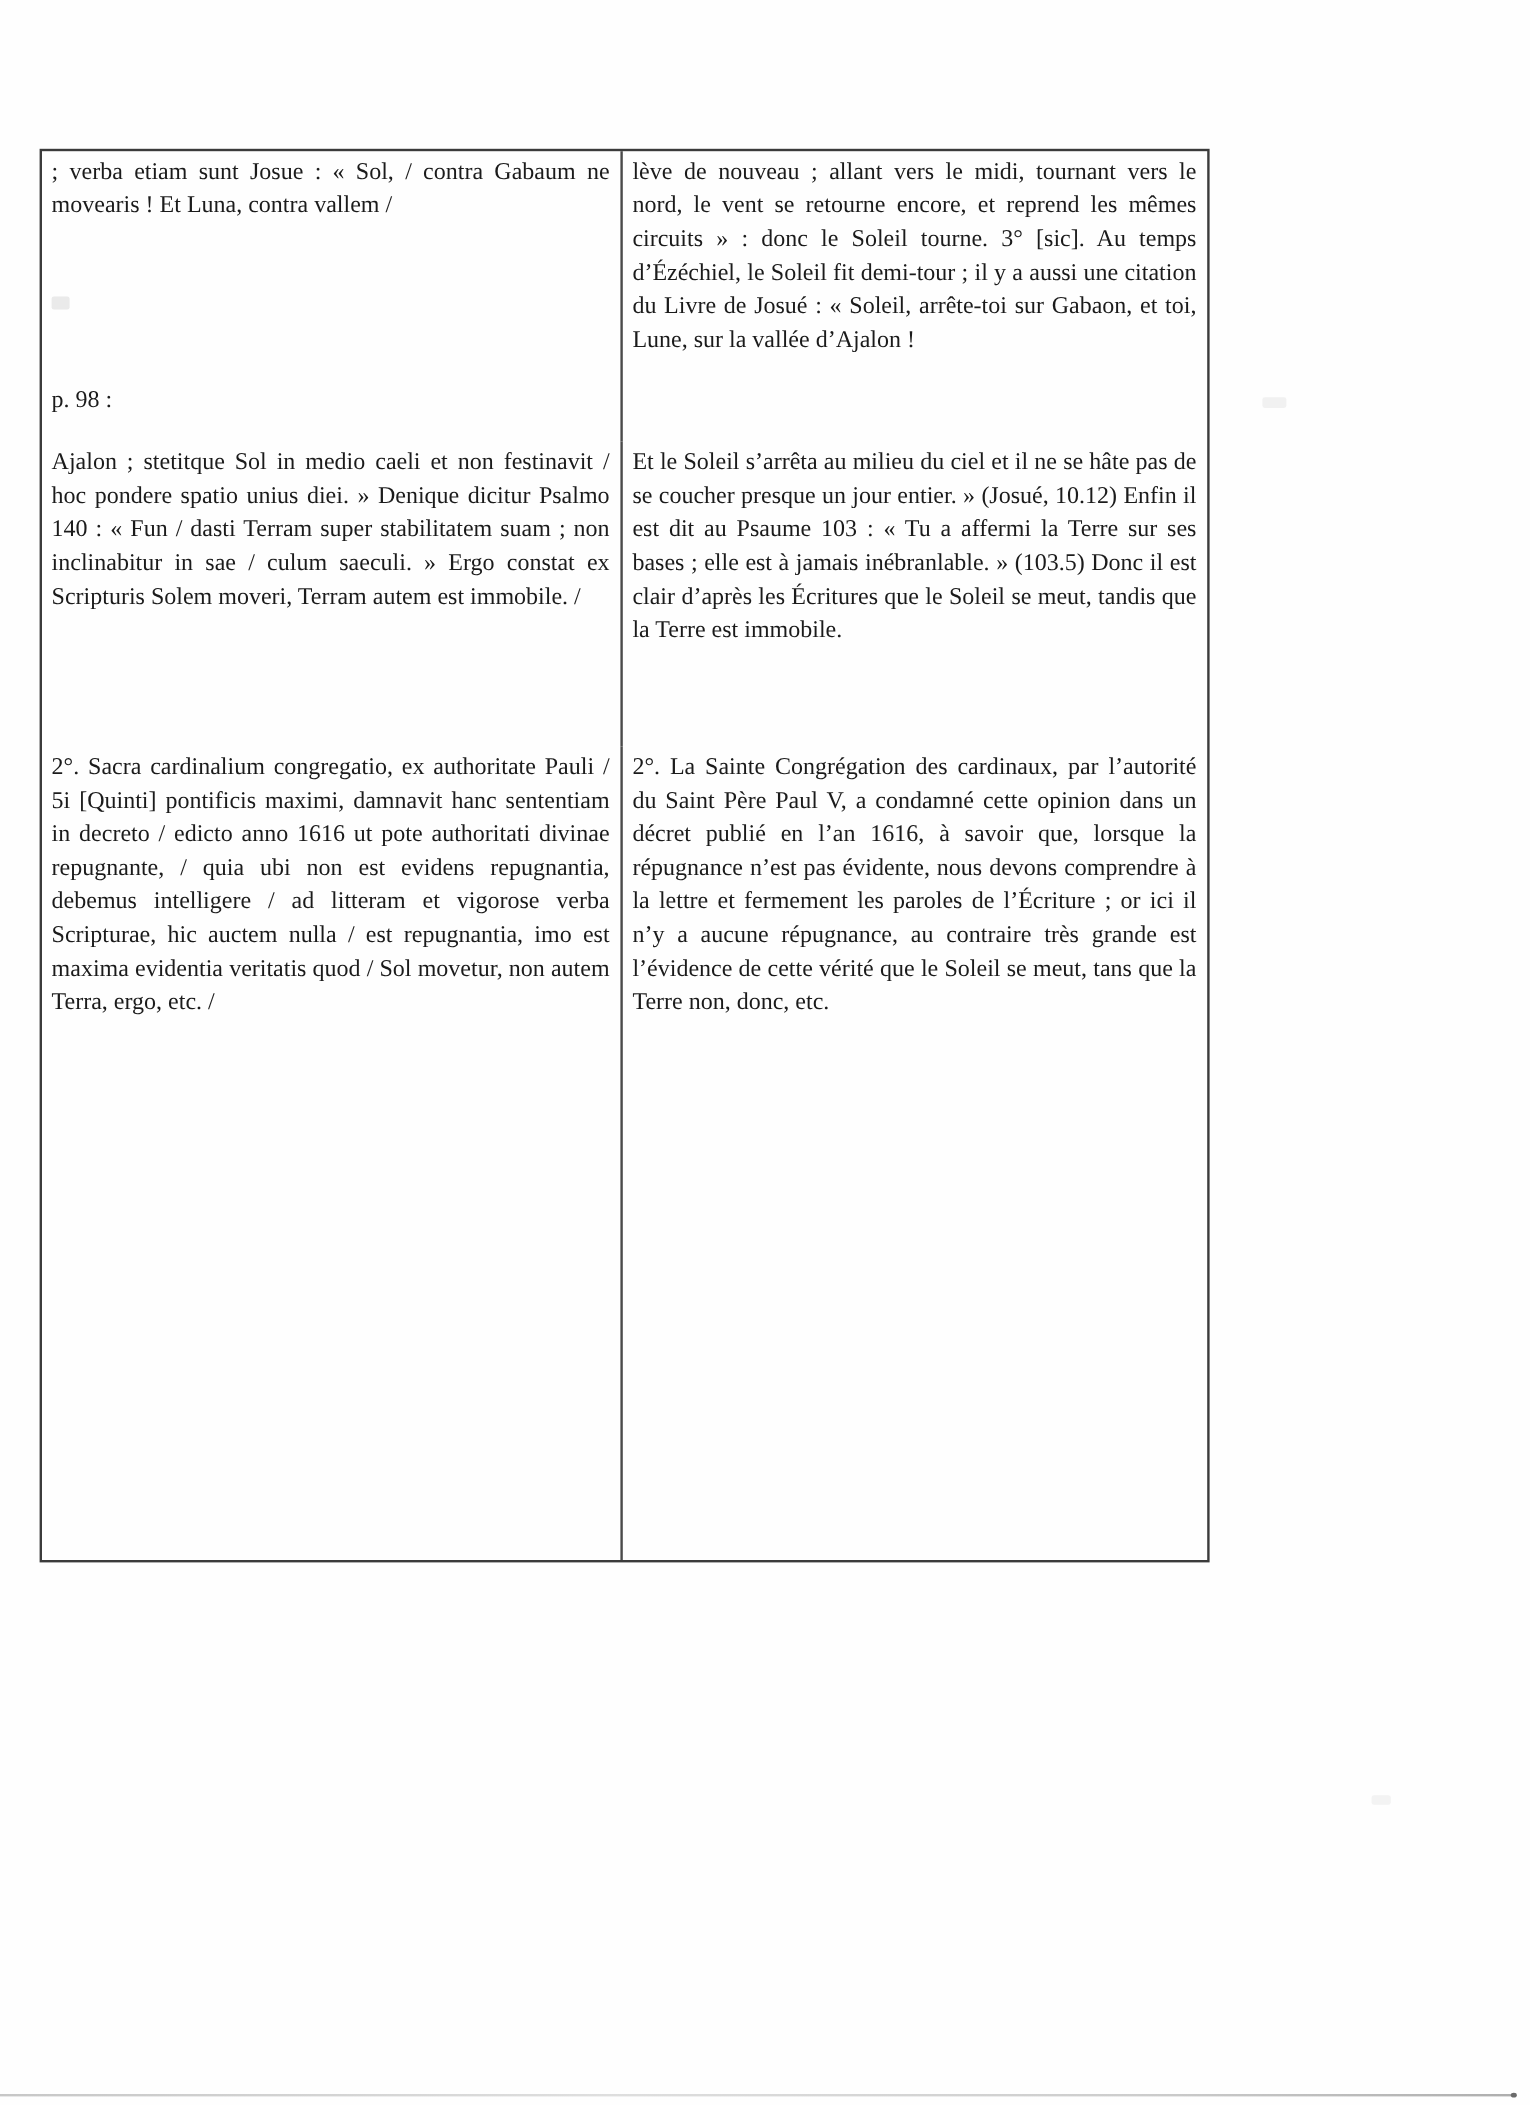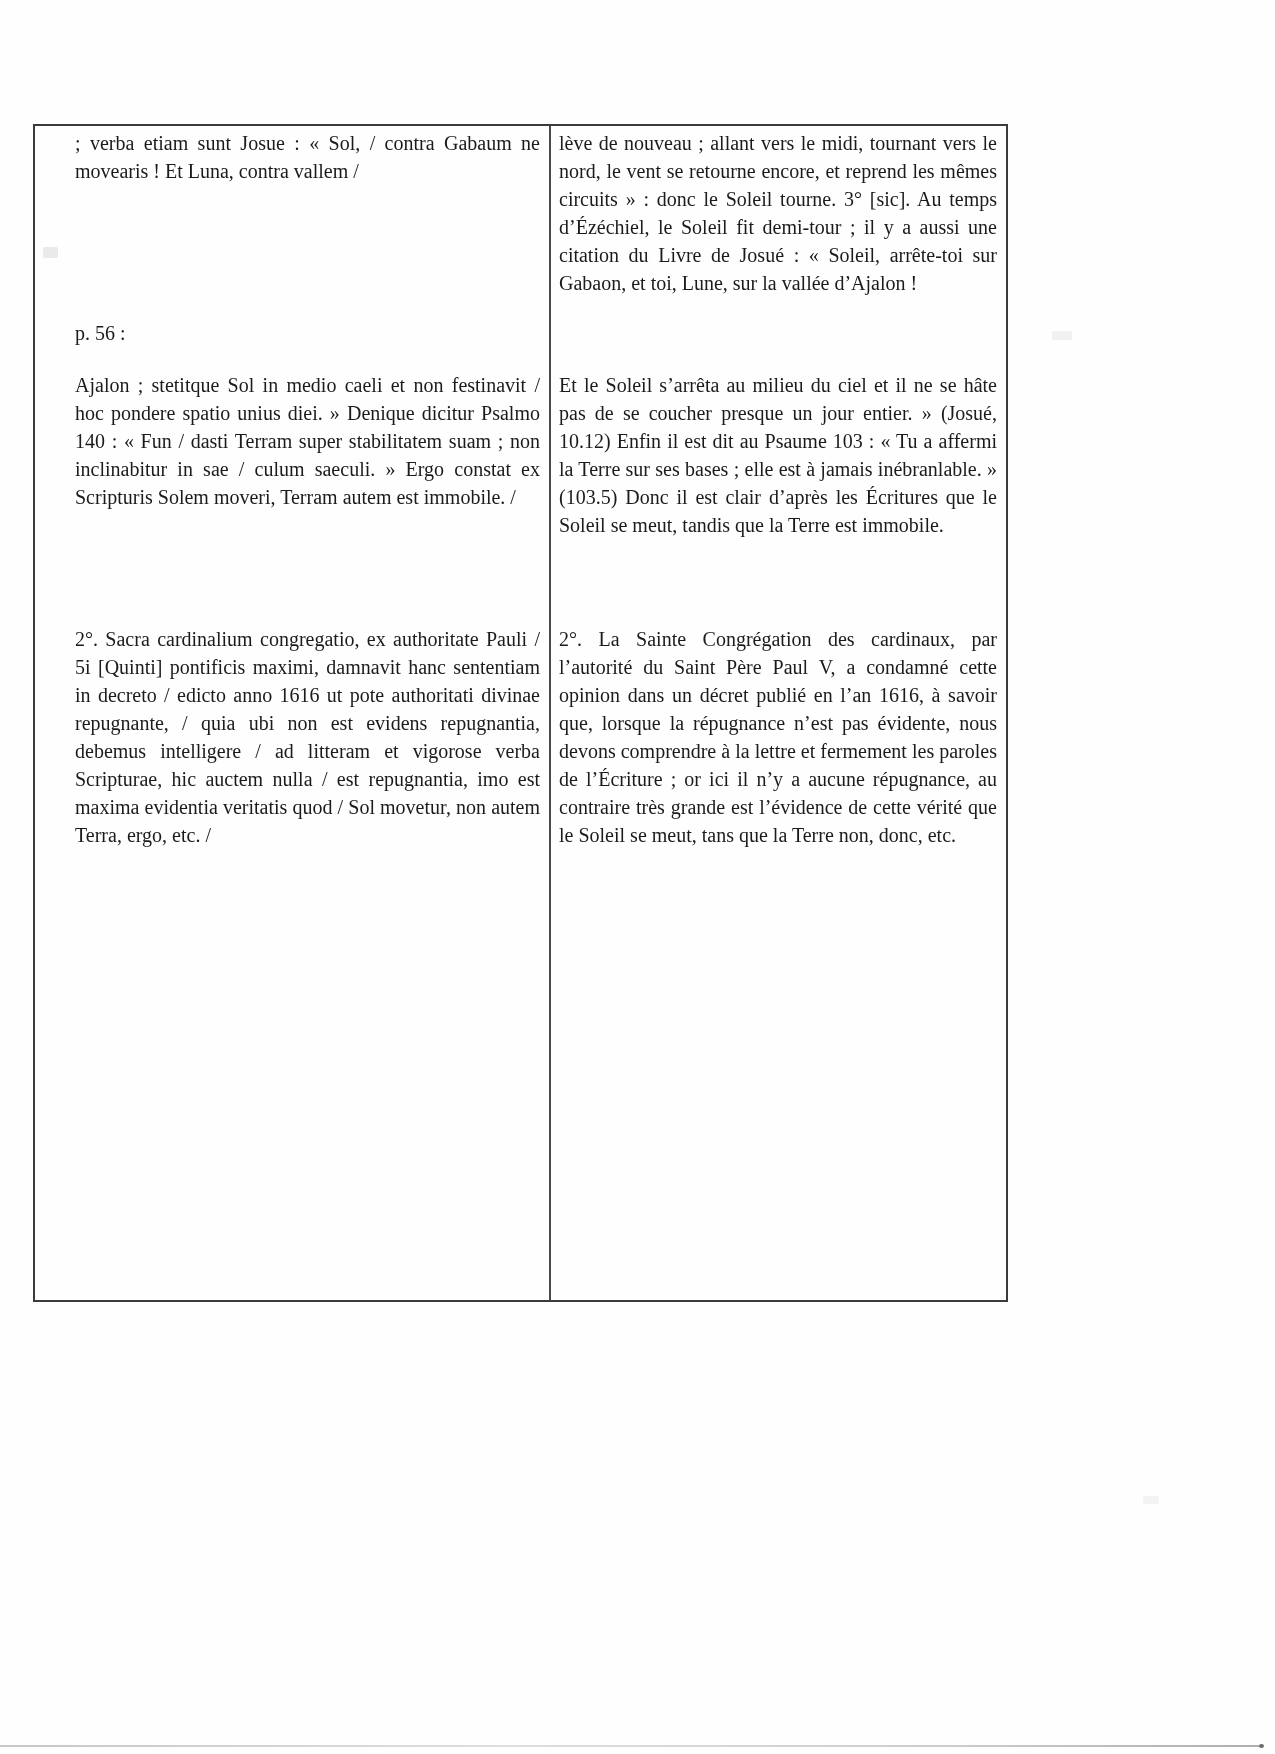--- a/index.html
+++ b/index.html
@@ -21,21 +21,20 @@
     left: 33px;
     top: 124px;
     width: 975px;
     height: 1178px;
     box-sizing: border-box;
     border: 2px solid #3b3b3b;
     display: grid;
     grid-template-columns: 484px 1fr;
     grid-template-rows: 242px 254px auto;
     background: #fefefe;
-    padding-left: 32px;
   }
   .cell {
     box-sizing: border-box;
     padding: 3px 9px 0 8px;
     font-size: 20px;
     line-height: 28px;
     text-align: justify;
     overflow: hidden;
   }
   .cell.latin {
@@ -78,21 +77,21 @@
 </style>
 </head>
 <body>
 
 <div class="page">
 
   <div class="doc-table">
 
     <div class="cell latin">
       <p>; verba etiam sunt Josue : « Sol, / contra Gabaum ne movearis ! Et Luna, contra vallem /</p>
-      <p class="page-ref">p. 56 :</p>
+      <p class="page-ref">p. 98 :</p>
     </div>
     <div class="cell french">
       <p>lève de nouveau ; allant vers le midi, tournant vers le nord, le vent se retourne encore, et reprend les mêmes circuits » : donc le Soleil tourne. 3° [sic]. Au temps d’Ézéchiel, le Soleil fit demi-tour ; il y a aussi une citation du Livre de Josué : « Soleil, arrête-toi sur Gabaon, et toi, Lune, sur la vallée d’Ajalon !</p>
     </div>
 
     <div class="cell latin">
       <p>Ajalon ; stetitque Sol in medio caeli et non festinavit / hoc pondere spatio unius diei. » Denique dicitur Psalmo 140 : « Fun / dasti Terram super stabilitatem suam ; non inclinabitur in sae / culum saeculi. » Ergo constat ex Scripturis Solem moveri, Terram autem est immobile. /</p>
     </div>
     <div class="cell french">
       <p>Et le Soleil s’arrêta au milieu du ciel et il ne se hâte pas de se coucher presque un jour entier. » (Josué, 10.12) Enfin il est dit au Psaume 103 : « Tu a affermi la Terre sur ses bases ; elle est à jamais inébranlable. » (103.5) Donc il est clair d’après les Écritures que le Soleil se meut, tandis que la Terre est immobile.</p>

